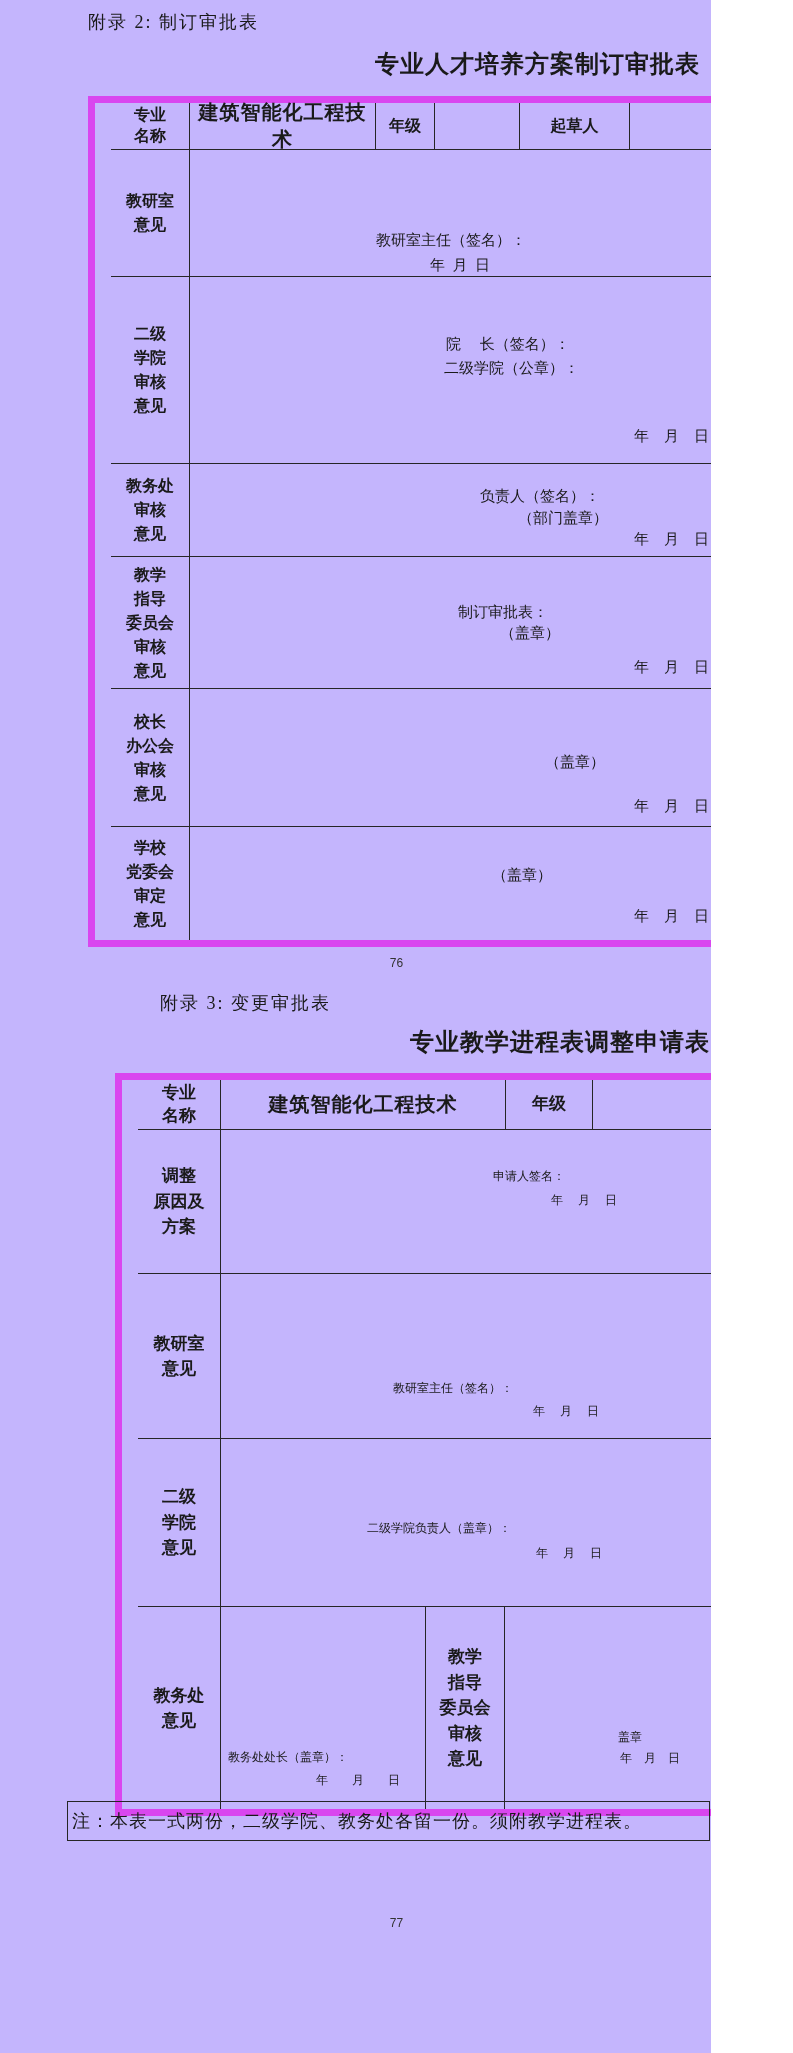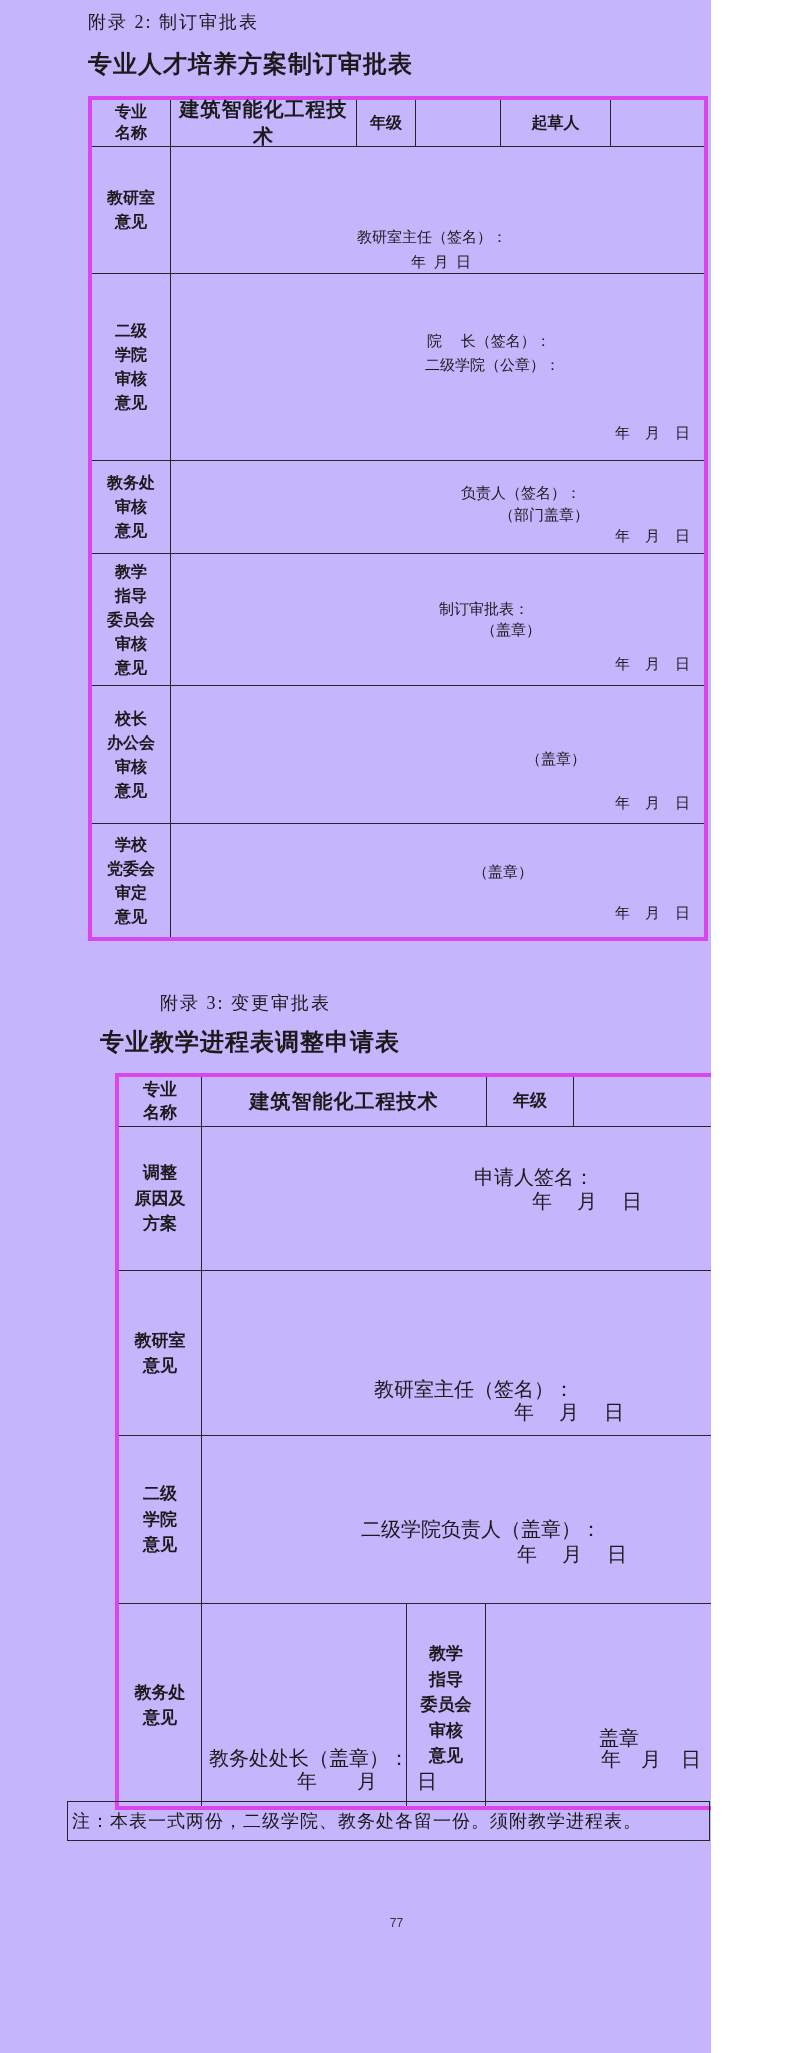--- a/index.html
+++ b/index.html
@@ -1,38 +1,38 @@
 <!DOCTYPE html>
 <html><head>
 <meta charset="utf-8">
 <style>
   html,body{margin:0;padding:0;background:#ffffff;}
   .page{position:relative;width:711px;height:2053px;background:#c4b5fd;
         font-family:"Liberation Serif","DejaVu Serif",serif;color:#1a1a1a;overflow:hidden;}
   .appx{position:absolute;font-size:18px;letter-spacing:2px;}
   .a1{left:88px;top:10px;}
   .a2{left:160px;top:991px;}
-  .doc-title{position:absolute;font-weight:bold;font-size:24px;letter-spacing:1px;text-align:left;}
+  .doc-title{position:absolute;font-weight:bold;font-size:24px;letter-spacing:1px;text-align:right;}
   .dt1{left:88px;top:48px;width:612px;}
   .dt2{left:100px;top:1026px;width:610px;}
-  .tbl{position:absolute;border:4px solid #d946ef;}
+  .tbl{position:absolute;border:7px solid #d946ef;padding-left:16px;}
   .t1{left:88px;top:96px;width:612px;}
   .t2{left:115px;top:1073px;width:595px;}
   .row{display:flex;border-bottom:1px solid #262626;box-sizing:border-box;}
   .tbl .row:last-child{border-bottom:none;}
   .cell{border-right:1px solid #262626;box-sizing:border-box;height:auto;
         display:flex;align-items:center;justify-content:center;text-align:center;}
   .cell:last-child{border-right:none;}
   .lbl{font-weight:bold;white-space:pre-line;line-height:1.5;font-size:16px;}
   .hdr .lbl{line-height:1.3;}
   .val{font-weight:bold;font-size:20px;letter-spacing:1px;}
   .cc{position:relative;flex:1;display:block;}
   .ln{position:absolute;white-space:pre;line-height:1;}
   .t1 .ln{font-size:15px;}
-  .t2 .ln{font-size:20px;}
+  .t2 .ln{font-size:12px;}
   
   .t1 .hdr{height:47px;}
   .t1 .w1{width:79px;flex:0 0 79px;}
   .t1 .w2{width:186px;flex:0 0 186px;}
   .t1 .w3{width:59px;flex:0 0 59px;}
   .t1 .w4{width:85px;flex:0 0 85px;}
   .t1 .w5{width:110px;flex:0 0 110px;}
   .t1 .w6{flex:1;}
   .t1 .lblcol{width:79px;flex:0 0 79px;}
   .r-a{height:127px;} .r-b{height:187px;} .r-c{height:93px;}
@@ -50,21 +50,21 @@
   .t2 .u3{width:87px;flex:0 0 87px;}
   .t2 .u4{flex:1;}
   .t2 .lblcol{width:83px;flex:0 0 83px;}
   .t2 .lbl{font-size:17px;}
   .r-g{height:144px;} .r-h{height:165px;} .r-i{height:168px;} .r-j{height:202px;}
   .t2 .v2{width:205px;flex:0 0 205px;}
   .t2 .v3{width:79px;flex:0 0 79px;}
   .t2 .v4{flex:1;}
   .p2a-l1{left:272px;top:40px;} .p2a-d{left:330px;top:64px;}
   .p2b-l1{left:172px;top:108px;} .p2b-d{left:312px;top:131px;}
-  .p2c-l1{left:159px;top:83px;} .p2c-d{left:315px;top:108px;}
+  .p2c-l1{left:146px;top:83px;} .p2c-d{left:315px;top:108px;}
   .p2d-l1{left:7px;top:144px;} .p2d-d{left:95px;top:167px;}
   .p2e-l1{left:113px;top:124px;} .p2e-d{left:115px;top:145px;}
   .note{position:absolute;left:67px;top:1801px;width:643px;height:40px;border:1px solid #262626;
         box-sizing:border-box;display:flex;align-items:center;padding-left:4px;
         font-size:18px;letter-spacing:1px;white-space:pre;}
   .pg{position:absolute;left:0;width:793px;text-align:center;
       font-family:"Liberation Sans","DejaVu Sans",sans-serif;font-size:12px;color:#333;}
   .pg1{top:956px;} .pg2{top:1916px;}
 </style>
 </head>
@@ -147,20 +147,21 @@
 党委会
 审定
 意见</div>
       <div class="cc cell">
         <span class="ln p1f-l2">（盖章）</span>
         <span class="ln p1f-d">年    月    日</span>
       </div>
     </div>
   </div>
 
+  <div class="pg pg1">76</div>
 
   <div class="appx a2">附录 3: 变更审批表</div>
   <div class="doc-title dt2">专业教学进程表调整申请表</div>
 
   <div class="tbl t2">
     <div class="row hdr">
       <div class="cell lbl u1">专业
 名称</div>
       <div class="cell val u2">建筑智能化工程技术</div>
       <div class="cell lbl u3">年级</div>

